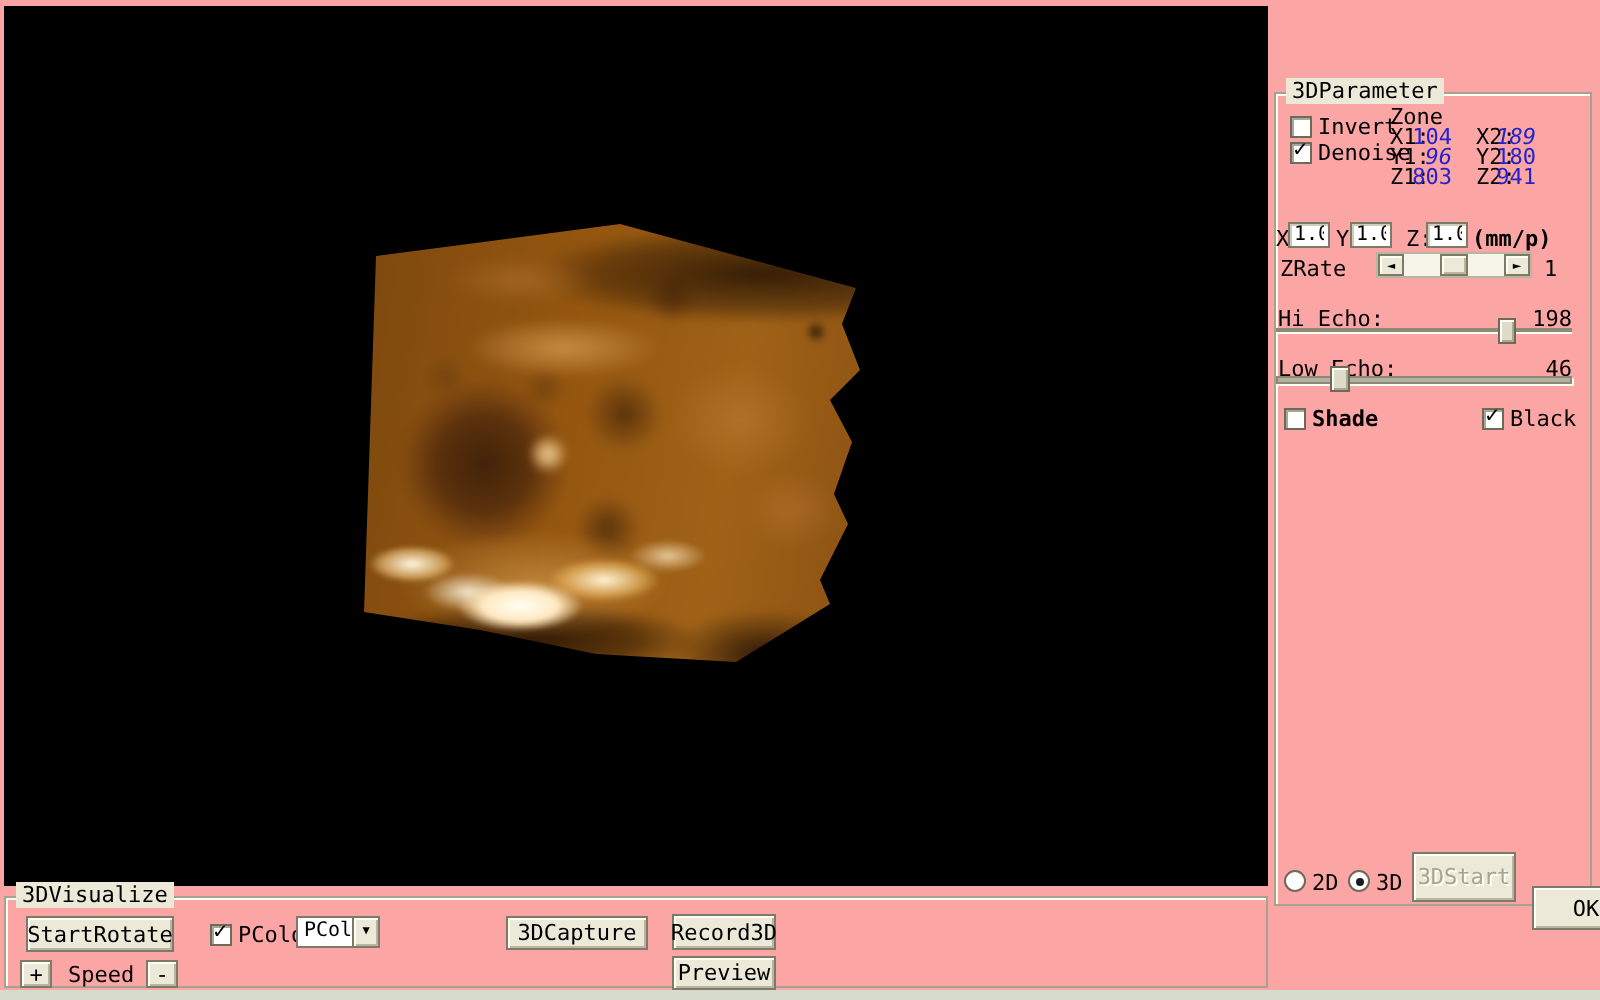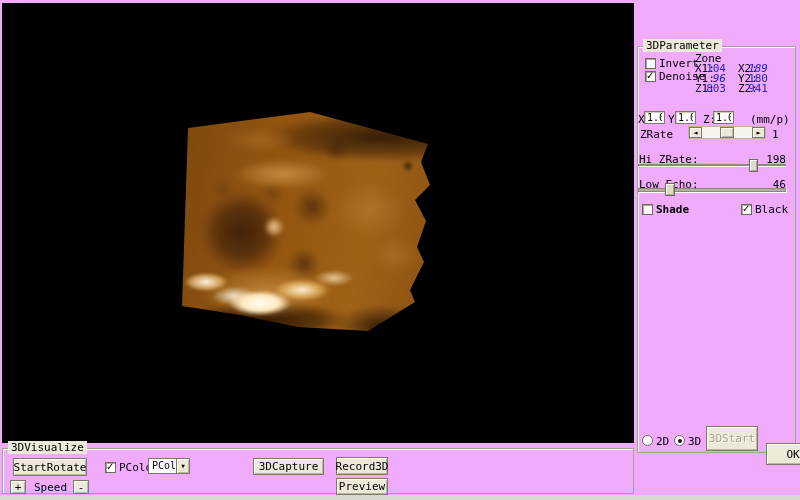--- a/index.html
+++ b/index.html
@@ -1,18 +1,18 @@
 <!DOCTYPE html>
 <html><head>
 <meta charset="utf-8">
 <style>
   * { margin:0; padding:0; box-sizing:border-box; }
   html,body { width:800px; height:500px; }
   body { font:11px "DejaVu Sans Mono", monospace; color:#000; background:#ece9d8; }
-  .screen { position:relative; width:800px; height:500px; background:#f0abfc; overflow:hidden; }
+  .screen { position:relative; width:800px; height:500px; background:#fca5a5; overflow:hidden; }
 
   
   .viewport { position:absolute; left:2px; top:3px; width:632px; height:440px; background:#000; }
 
   
   .us { position:absolute; left:180px; top:109px; width:248px; height:221px;
         clip-path: polygon(6px 16px,128px 0px,246px 32px,239px 50px,248px 73px,233px 88px,
                    244px 109px,235px 135px,242px 150px,228px 178px,233px 190px,186px 219px,
                    116px 215px,58px 203px,0px 194px); }
   .us-base { position:absolute; inset:-6px; filter:blur(2px);
@@ -118,31 +118,31 @@
     <span class="val" style="left:66px; top:35px; width:22px;">803</span>
     <span class="lbl" style="left:100px; top:35px;">Z2:</span>
     <span class="val" style="left:108px; top:35px; width:22px;">941</span>
 
     <span class="lbl" style="left:0px; top:66px;">X:</span>
     <input class="field" style="left: 6px; top: 64px; width: 21px; height: 13px;" value="1.0">
     <span class="lbl" style="left:30px; top:66px;">Y:</span>
     <input class="field" style="left: 37px; top: 64px; width: 21px; height: 13px;" value="1.0">
     <span class="lbl" style="left:65px; top:66px;">Z:</span>
     <input class="field" style="left: 75px; top: 64px; width: 21px; height: 13px;" value="1.0">
-    <span class="lbl" style="left:112px; top:66px;">(mm/p)</span>
+    <span class="lbl" style="left:98px; top:66px;font-weight:bold;">(mm/p)</span>
 
     <span class="lbl" style="left:2px; top:81px;">ZRate</span>
     <div class="scrollbar" style="left:50px; top:79px; width:78px;">
       <div class="sb-btn" style="left:0;"><span>◄</span></div>
       <div class="sb-thumb" style="left:31px;"></div>
       <div class="sb-btn" style="right:0;"><span>►</span></div>
     </div>
     <span class="lbl" style="left:134px; top:81px;">1</span>
 
-    <span class="lbl" style="left:1px; top:106px;">Hi ZRate:</span>
+    <span class="lbl" style="left:1px; top:106px;">Hi Echo:</span>
     <span class="lbl" style="left:118px; top:106px; width:30px; text-align:right;">198</span>
     <div class="track-thin" style="left:0px; top:117px; width:148px;"></div>
     <div class="thumb" style="left:111px; top:112px;"></div>
 
     <span class="lbl" style="left:1px; top:131px;">Low Echo:</span>
     <span class="lbl" style="left:118px; top:131px; width:30px; text-align:right;">46</span>
     <div class="track-thick" style="left:0px; top:141px; width:148px;"></div>
     <div class="thumb" style="left:27px; top:136px; width:10px;"></div>
 
     <div class="checkbox" style="left:4px; top:157px;"></div>

